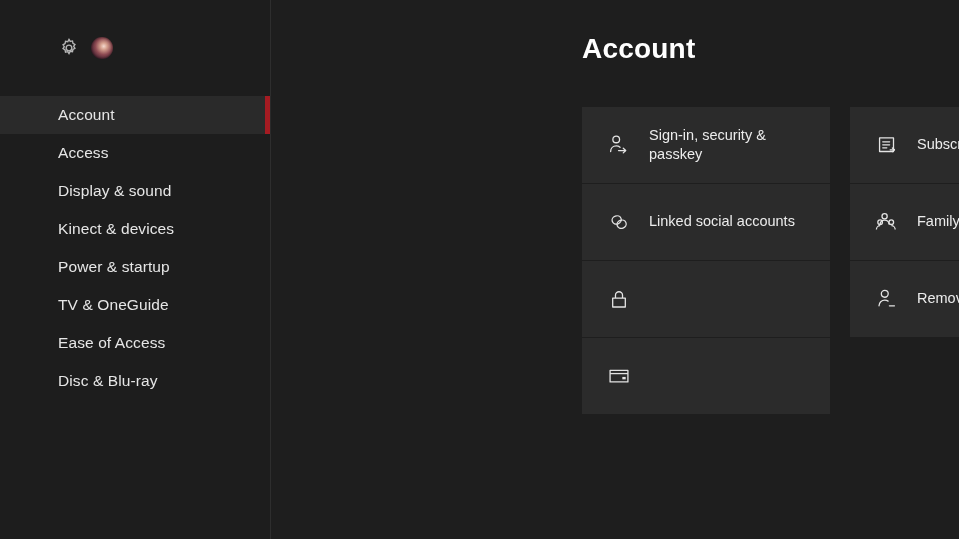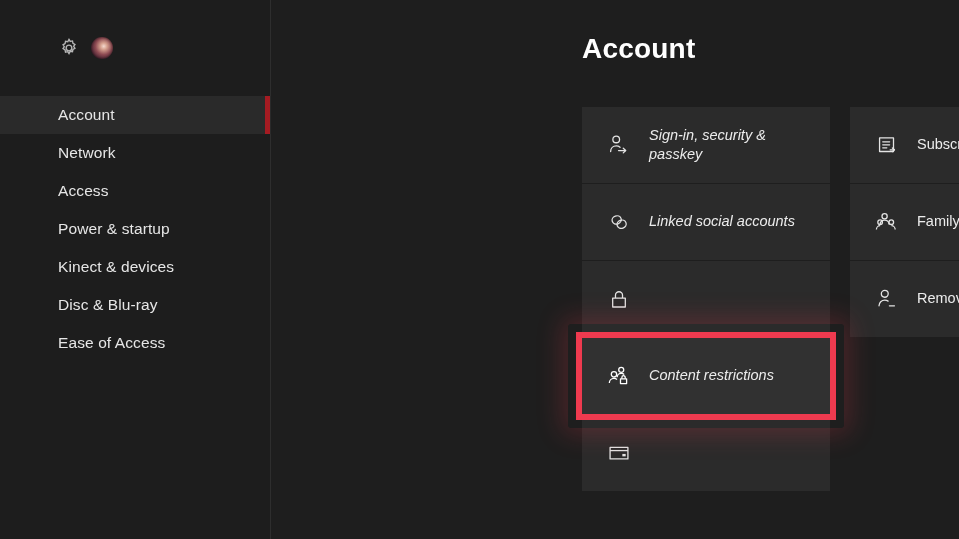--- a/index.html
+++ b/index.html
@@ -101,21 +101,21 @@
 
   .tiles {
     position: absolute;
     left: 311px;
     top: 107px;
     width: 516px;
     display: flex;
     gap: 20px;
   }
   .col { width: 248px; display: flex; flex-direction: column; }
-  .col-left { width: 248px; font-style: italic; }
+  .col-left { width: 248px; }
   .col-right { width: 248px; }
 
   .tile {
     position: relative;
     background: #2b2b2b;
     display: flex;
     align-items: center;
     padding-left: 23px;
     color: #ececec;
     font-size: 14.5px;
@@ -172,45 +172,48 @@
     </div>
 
     <div class="nav">
 
       <div class="nav-item selected">
         <span>Account</span>
         <span class="nav-accent"></span>
       </div>
 
 
-      <div class="nav-item">
-        <span>Network</span>
-      </div>
 
       <div class="nav-item">
         <span>Access</span>
       </div>
 
+      <div class="nav-item">
+        <span>Display &amp; sound</span>
+      </div>
+
+      <div class="nav-item">
+        <span>Kinect &amp; devices</span>
+      </div>
 
       <div class="nav-item">
         <span>Power &amp; startup</span>
       </div>
 
-      <div class="nav-item">
-        <span>Kinect &amp; devices</span>
-      </div>
-
-
+
+      <div class="nav-item">
+        <span>TV &amp; OneGuide</span>
+      </div>
+
+      <div class="nav-item">
+        <span>Ease of Access</span>
+      </div>
 
       <div class="nav-item">
         <span>Disc &amp; Blu-ray</span>
-      </div>
-
-      <div class="nav-item">
-        <span>Ease of Access</span>
       </div>
 
     </div>
   </div>
 
   <div class="main">
 
     <div class="page-title">Account</div>
 
     <div class="tiles">
@@ -241,34 +244,20 @@
 
         <div class="tile tile-h76">
           <span class="tile-icon">
             <svg viewBox="0 0 28 28" width="26" height="26" fill="none" stroke="#e4e4e4" stroke-width="1.4" stroke-linejoin="round">
               <rect x="7.2" y="13" width="13.6" height="9.6"></rect>
               <path d="M10.2 13V10a3.8 3.8 0 0 1 7.6 0v3"></path>
             </svg>
           </span>
         </div>
 
-        <div class="tile tile-h76 focused">
-          <span class="glow"></span>
-          <span class="tile-icon">
-            <svg viewBox="0 0 28 28" width="26" height="26" fill="none" stroke="#ffffff" stroke-width="1.4" stroke-linejoin="round">
-              <circle cx="16.4" cy="7.4" r="2.7"></circle>
-              <path d="M12 15.4c0-2.5 2-4.3 4.4-4.3 1.3 0 2.4.5 3.2 1.3"></path>
-              <circle cx="8.6" cy="12.2" r="2.9"></circle>
-              <path d="M3.6 21.6c0-2.9 2.2-5 5-5 1.3 0 2.4.4 3.3 1.1"></path>
-              <rect x="15.6" y="17" width="6.6" height="5.2"></rect>
-              <path d="M17.1 17v-1.5a1.8 1.8 0 0 1 3.6 0V17"></path>
-            </svg>
-          </span>
-          <span class="tile-label">Content restrictions</span>
-        </div>
 
         <div class="tile tile-h76">
           <span class="tile-icon">
             <svg viewBox="0 0 28 28" width="26" height="26" fill="none" stroke="#e4e4e4" stroke-width="1.4" stroke-linejoin="round">
               <rect x="4.4" y="8" width="19.2" height="12.4"></rect>
               <path d="M4.4 11.4h19.2"></path>
               <rect x="17.6" y="15" width="3.6" height="2.6" fill="#e4e4e4" stroke="none"></rect>
             </svg>
           </span>
         </div>

